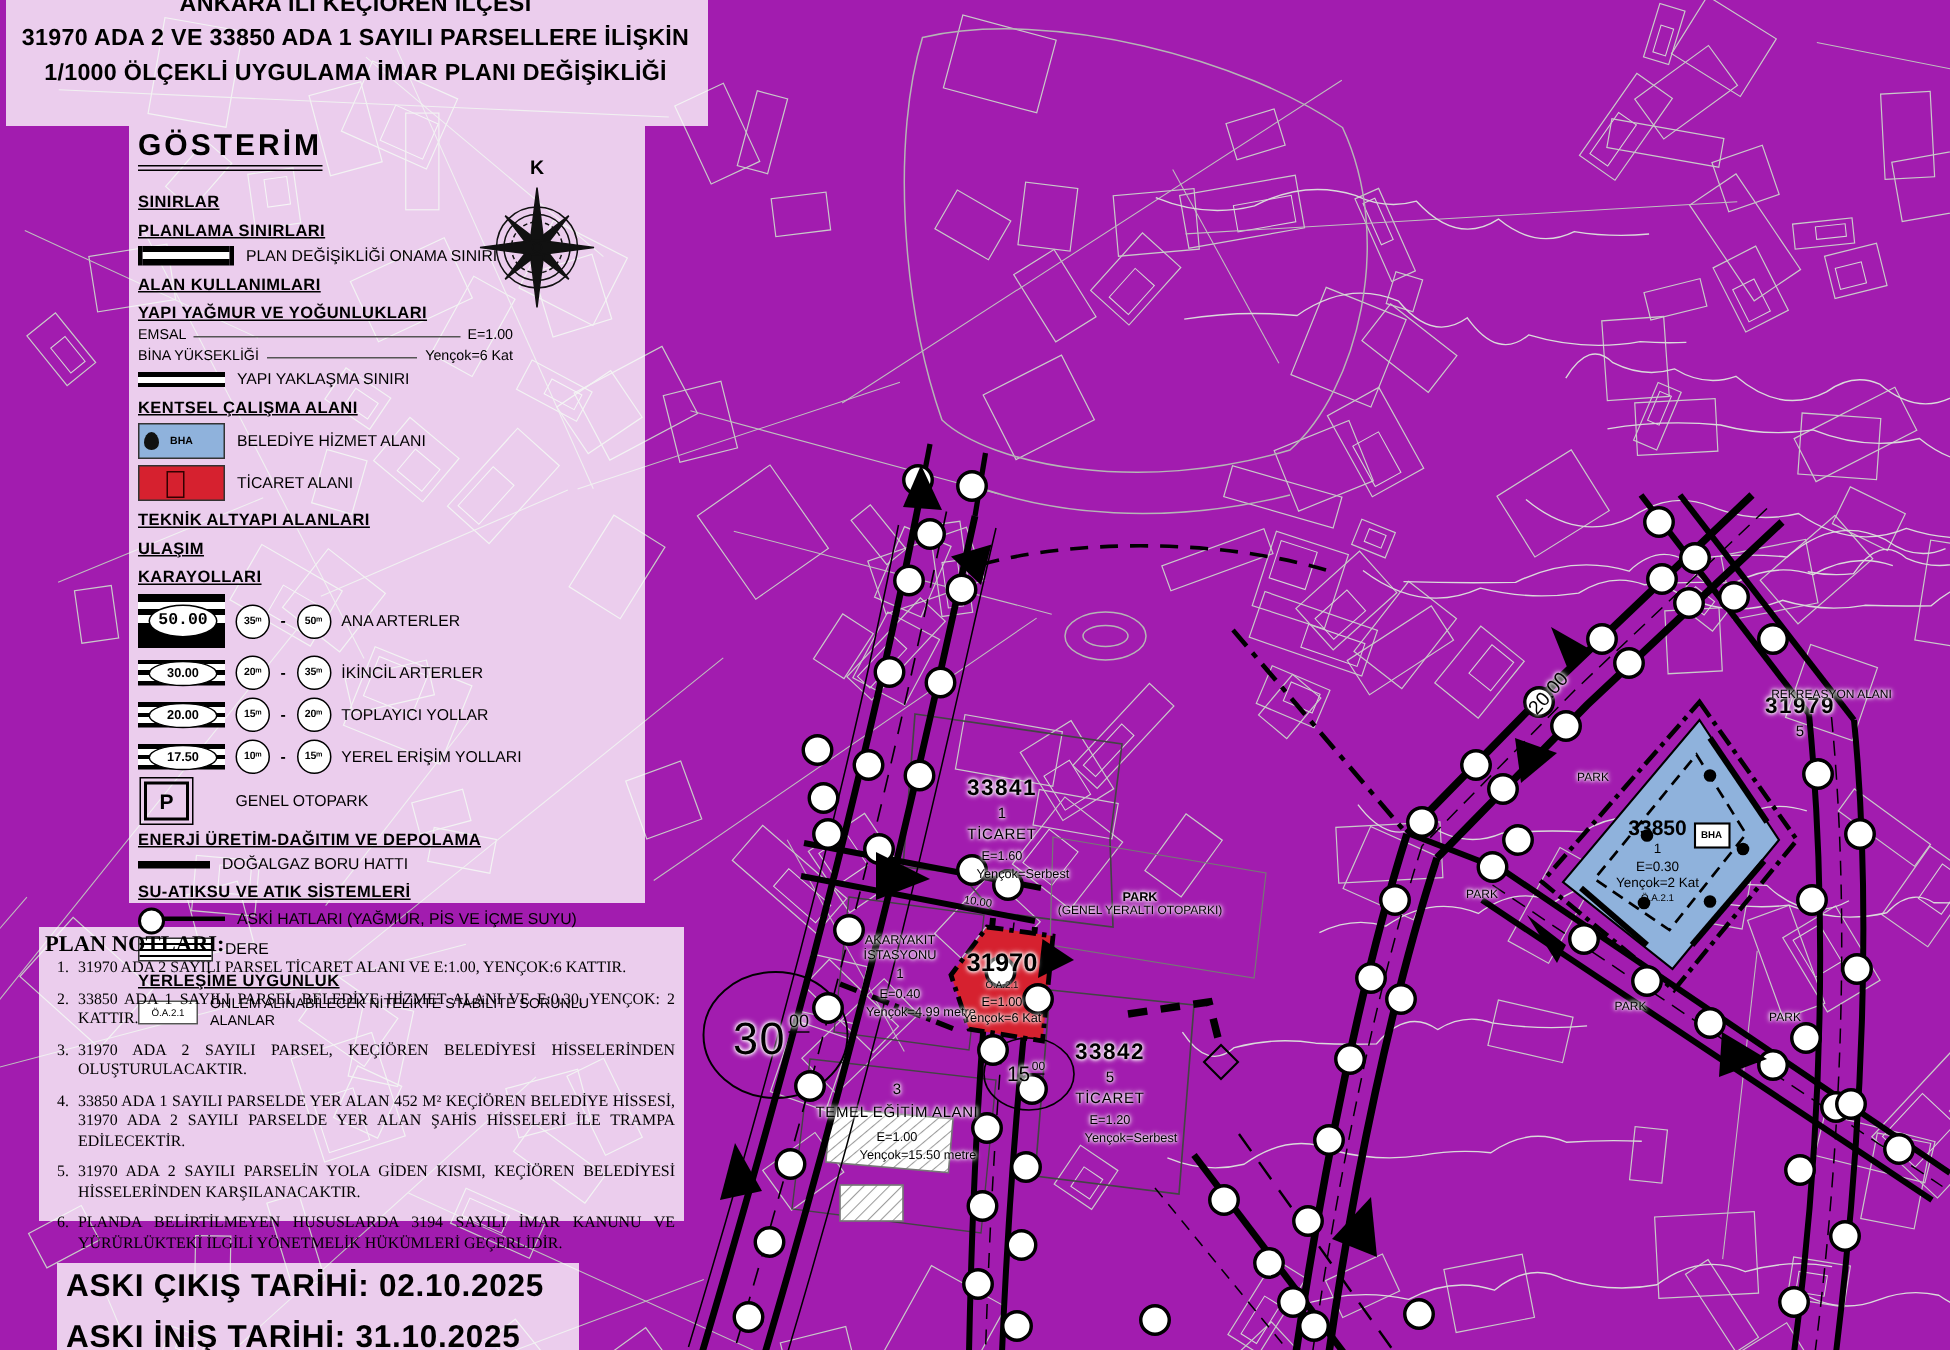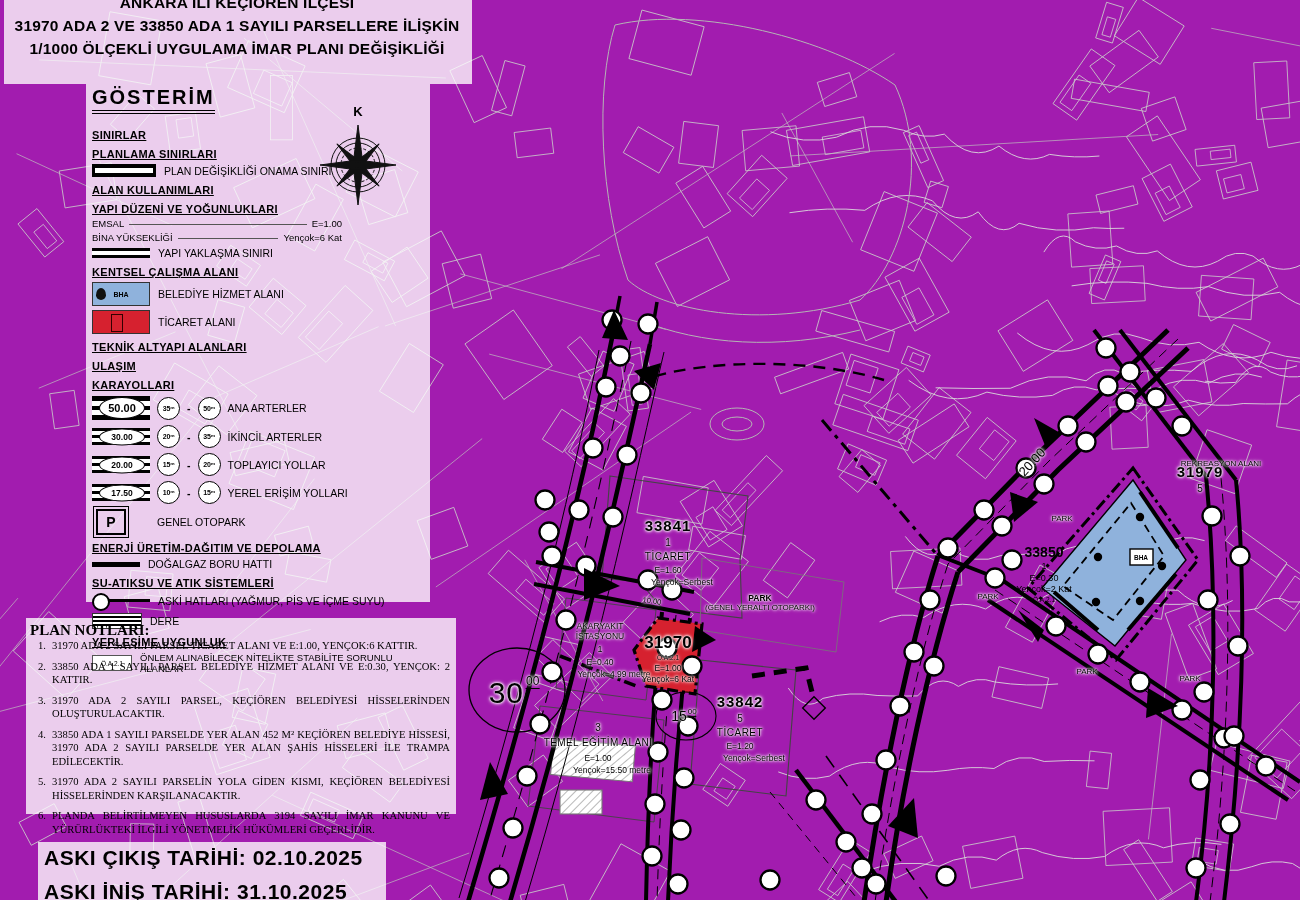--- a/index.html
+++ b/index.html
@@ -22,21 +22,21 @@
   .kv-row{display:flex;align-items:center;width:250px;margin:3px 0;font-size:9.5px;}
   .kv-row .leader{flex:1;border-bottom:1px solid #555;height:1px;margin:0 5px;}
   .sym-bha{width:56px;height:22px;background:var(--blue);border:1px solid #333;position:relative;flex:0 0 auto;
     display:flex;align-items:center;justify-content:center;font-size:7px;font-weight:bold;}
   .sym-bha::before{content:"";position:absolute;left:3px;top:5px;width:10px;height:12px;background:#111;border-radius:50% 50% 50% 50%/60% 60% 40% 40%;}
   .sym-tic{width:56px;height:22px;background:var(--red);border:1px solid #333;position:relative;flex:0 0 auto;}
   .sym-tic::before{content:"";position:absolute;left:18px;top:3px;width:10px;height:16px;border:1px solid #300;}
   .road-row{display:flex;align-items:center;gap:7px;margin:5px 0;}
   .bar-sym{position:relative;width:58px;height:17px;flex:0 0 auto;
     background:linear-gradient(180deg,#000 0 3px,#fff 3px 7px,#000 7px 10px,#fff 10px 14px,#000 14px 17px);}
-  .bar-sym.big{height:24px;background:linear-gradient(180deg,#000 0 5px,#fff 5px 10px,#000 10px 14px,#fff 14px 19px,#000 19px 24px);}
+  .bar-sym.big{height:36px;background:linear-gradient(180deg,#000 0 5px,#fff 5px 10px,#000 10px 14px,#fff 14px 19px,#000 19px 24px);font-family:Liberation Mono, monospace;}
   .bar-ell{position:absolute;left:7px;top:50%;transform:translateY(-50%);width:44px;height:15px;background:#fff;
     border:1.4px solid #000;border-radius:50%;display:flex;align-items:center;justify-content:center;
     font-size:8.5px;font-weight:bold;}
   .bar-sym.big .bar-ell{height:20px;font-size:11px;}
   .mcircle{width:21px;height:21px;border:1.4px solid #000;border-radius:50%;display:flex;align-items:center;
     justify-content:center;font-size:7px;font-weight:bold;flex:0 0 auto;background:#fff;}
   .mcircle:empty,.rdash:empty{display:none;}
   .rdash{font-weight:bold;}
   .road-label{font-size:10.5px;}
   .sym-p{width:26px;height:22px;border:2px solid #000;outline:1px solid #000;outline-offset:2px;
@@ -534,21 +534,21 @@
 
   <div id="legend">
     <div class="lg-title">GÖSTERİM</div>
     <div class="lg-h">SINIRLAR</div>
     <div class="lg-h">PLANLAMA SINIRLARI</div>
     <div class="lg-row">
       <span class="sym-onama"></span>
       <span>PLAN DEĞİŞİKLİĞİ ONAMA SINIRI</span>
     </div>
     <div class="lg-h">ALAN KULLANIMLARI</div>
-    <div class="lg-h">YAPI DÜZENİ VE YOĞUNLUKLARI</div>
+    <div class="lg-h">YAPI YAĞMUR VE YOĞUNLUKLARI</div>
     <div class="kv-row">
       <span>EMSAL</span>
       <span class="leader"></span>
       <span>E=1.00</span>
     </div>
     <div class="kv-row">
       <span>BİNA YÜKSEKLİĞİ</span>
       <span class="leader"></span>
       <span>Yençok=6 Kat</span>
     </div>
@@ -709,21 +709,21 @@
     <span class="yk">Yençok=Serbest</span>
   </div>
 
   <div class="ml pblock" style="left:598px;top:748px;">
     <span style="font-size:10px">3</span>
     <span style="font-size:10px;margin-top:4px;letter-spacing:.4px">TEMEL EĞİTİM ALANI</span>
     <span class="em" style="margin-top:5px">E=1.00</span>
     <span class="yk">Yençok=15.50 metre</span>
   </div>
 
-  <div class="ml pblock" style="left:1044px;top:573px;text-shadow:none;">
+  <div class="ml pblock" style="left:1105px;top:573px;text-shadow:none;">
     <span style="font-size:14px;font-weight:bold;">33850</span>
     <span style="font-size:9px;margin-top:1px">1</span>
     <span style="font-size:9px;margin-top:2px">E=0.30</span>
     <span style="font-size:9px;margin-top:1px">Yençok=2 Kat</span>
     <span style="font-size:6.5px;margin-top:2px">Ö.A.2.1</span>
   </div>
   <div class="bhabox">BHA</div>
 
   <div class="ml pblock" style="left:1200px;top:462px;margin-top:16px;">
     <span class="ada">31979</span>

